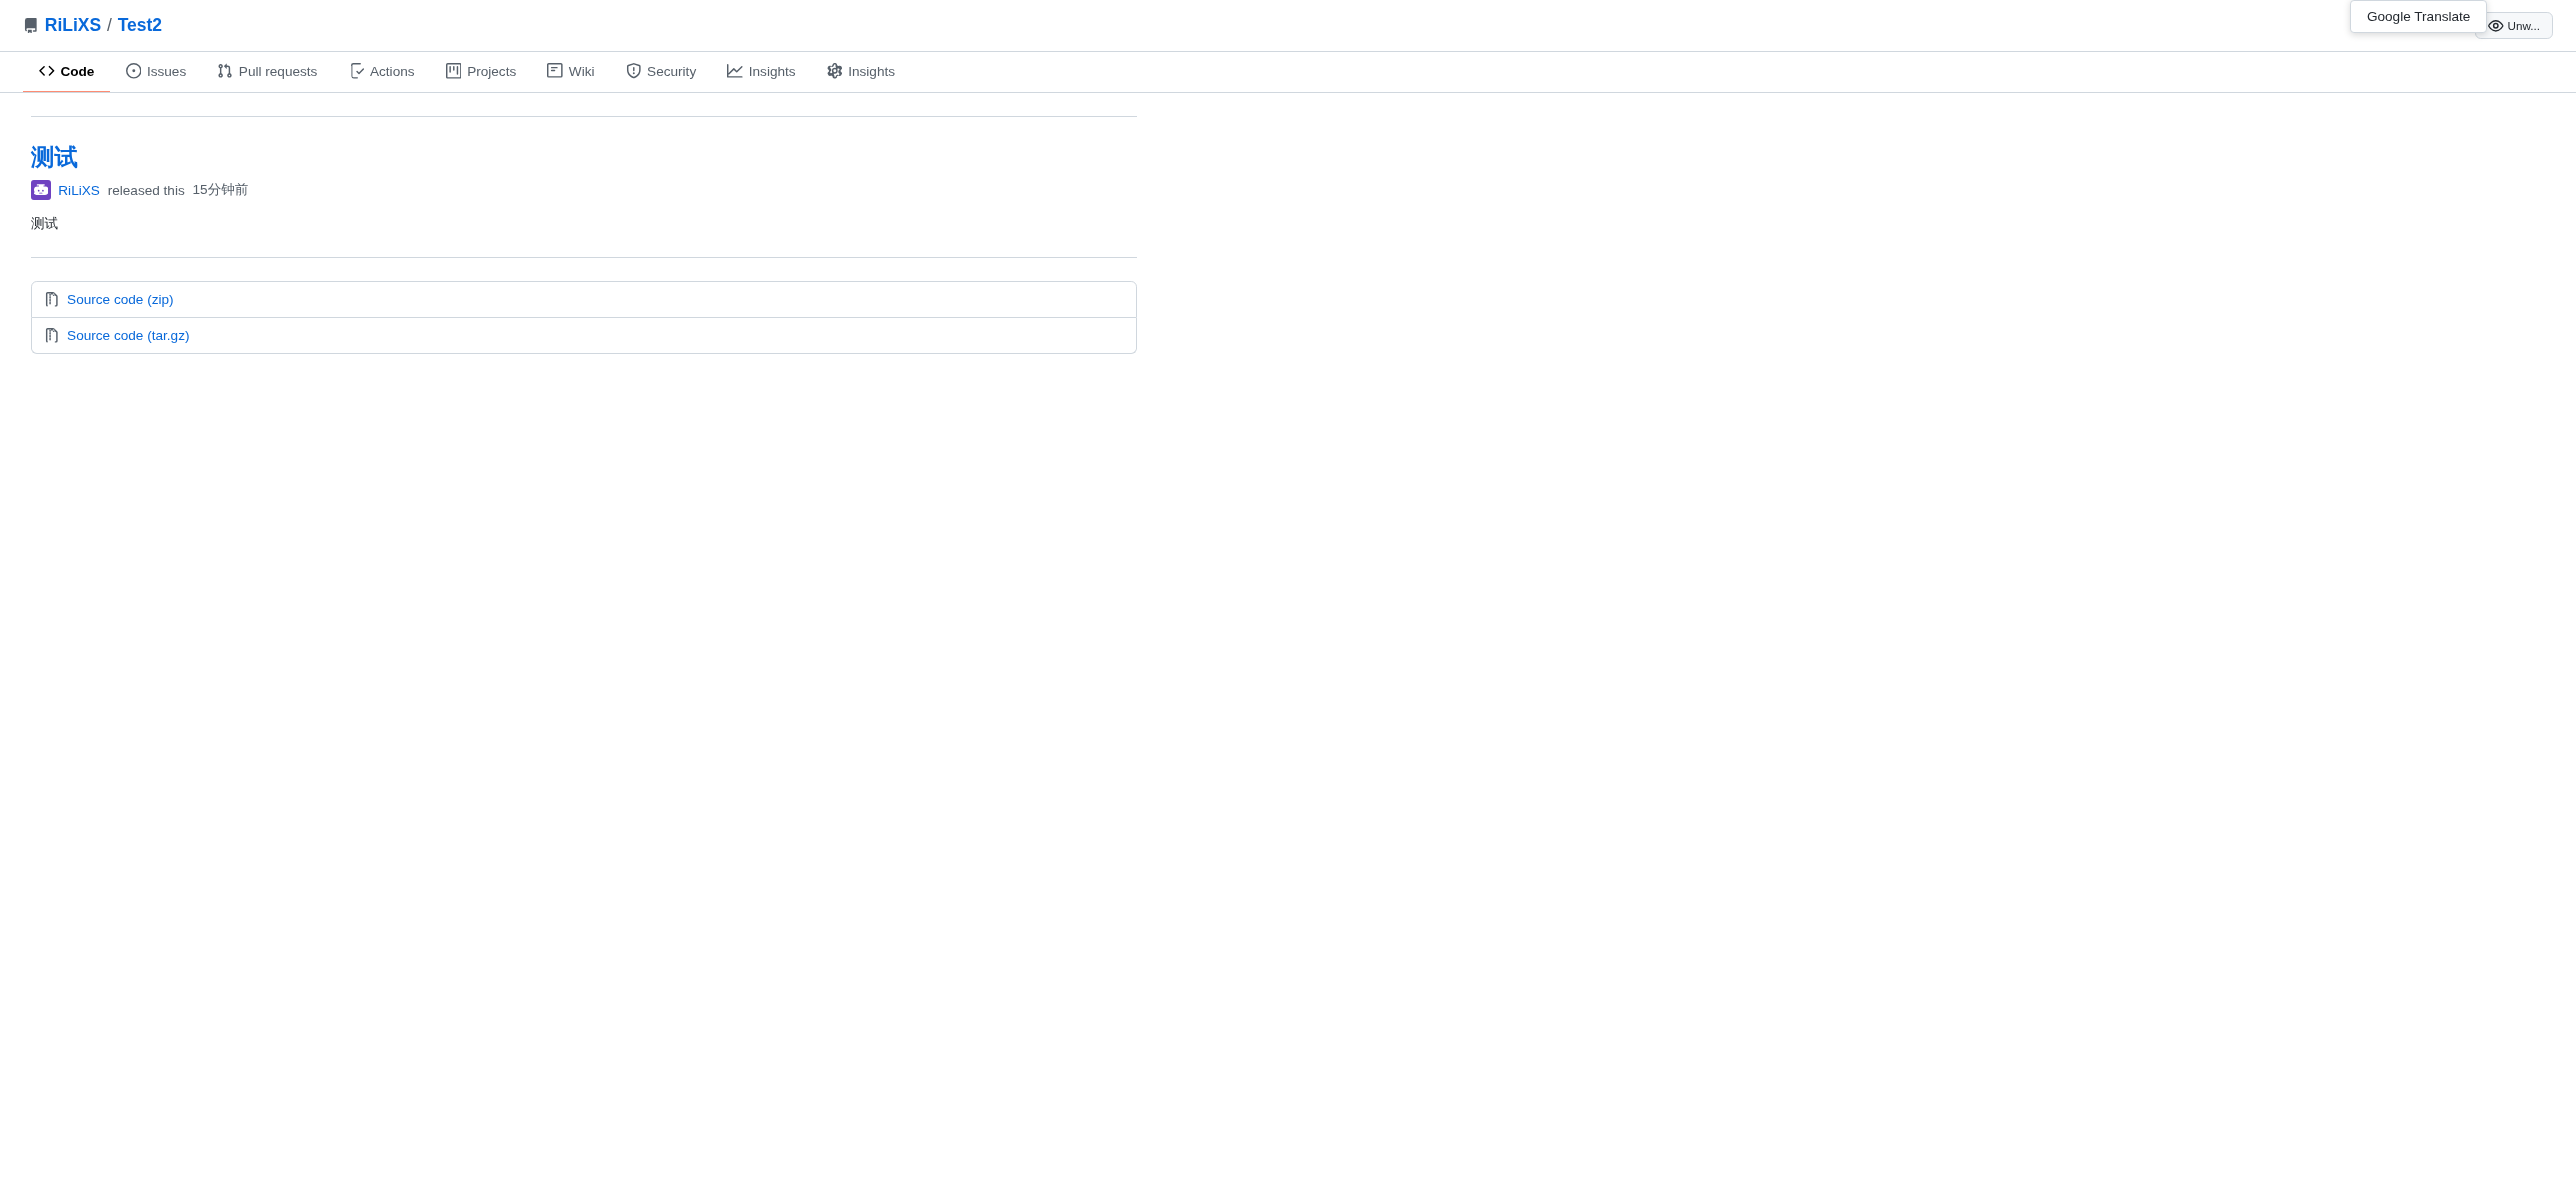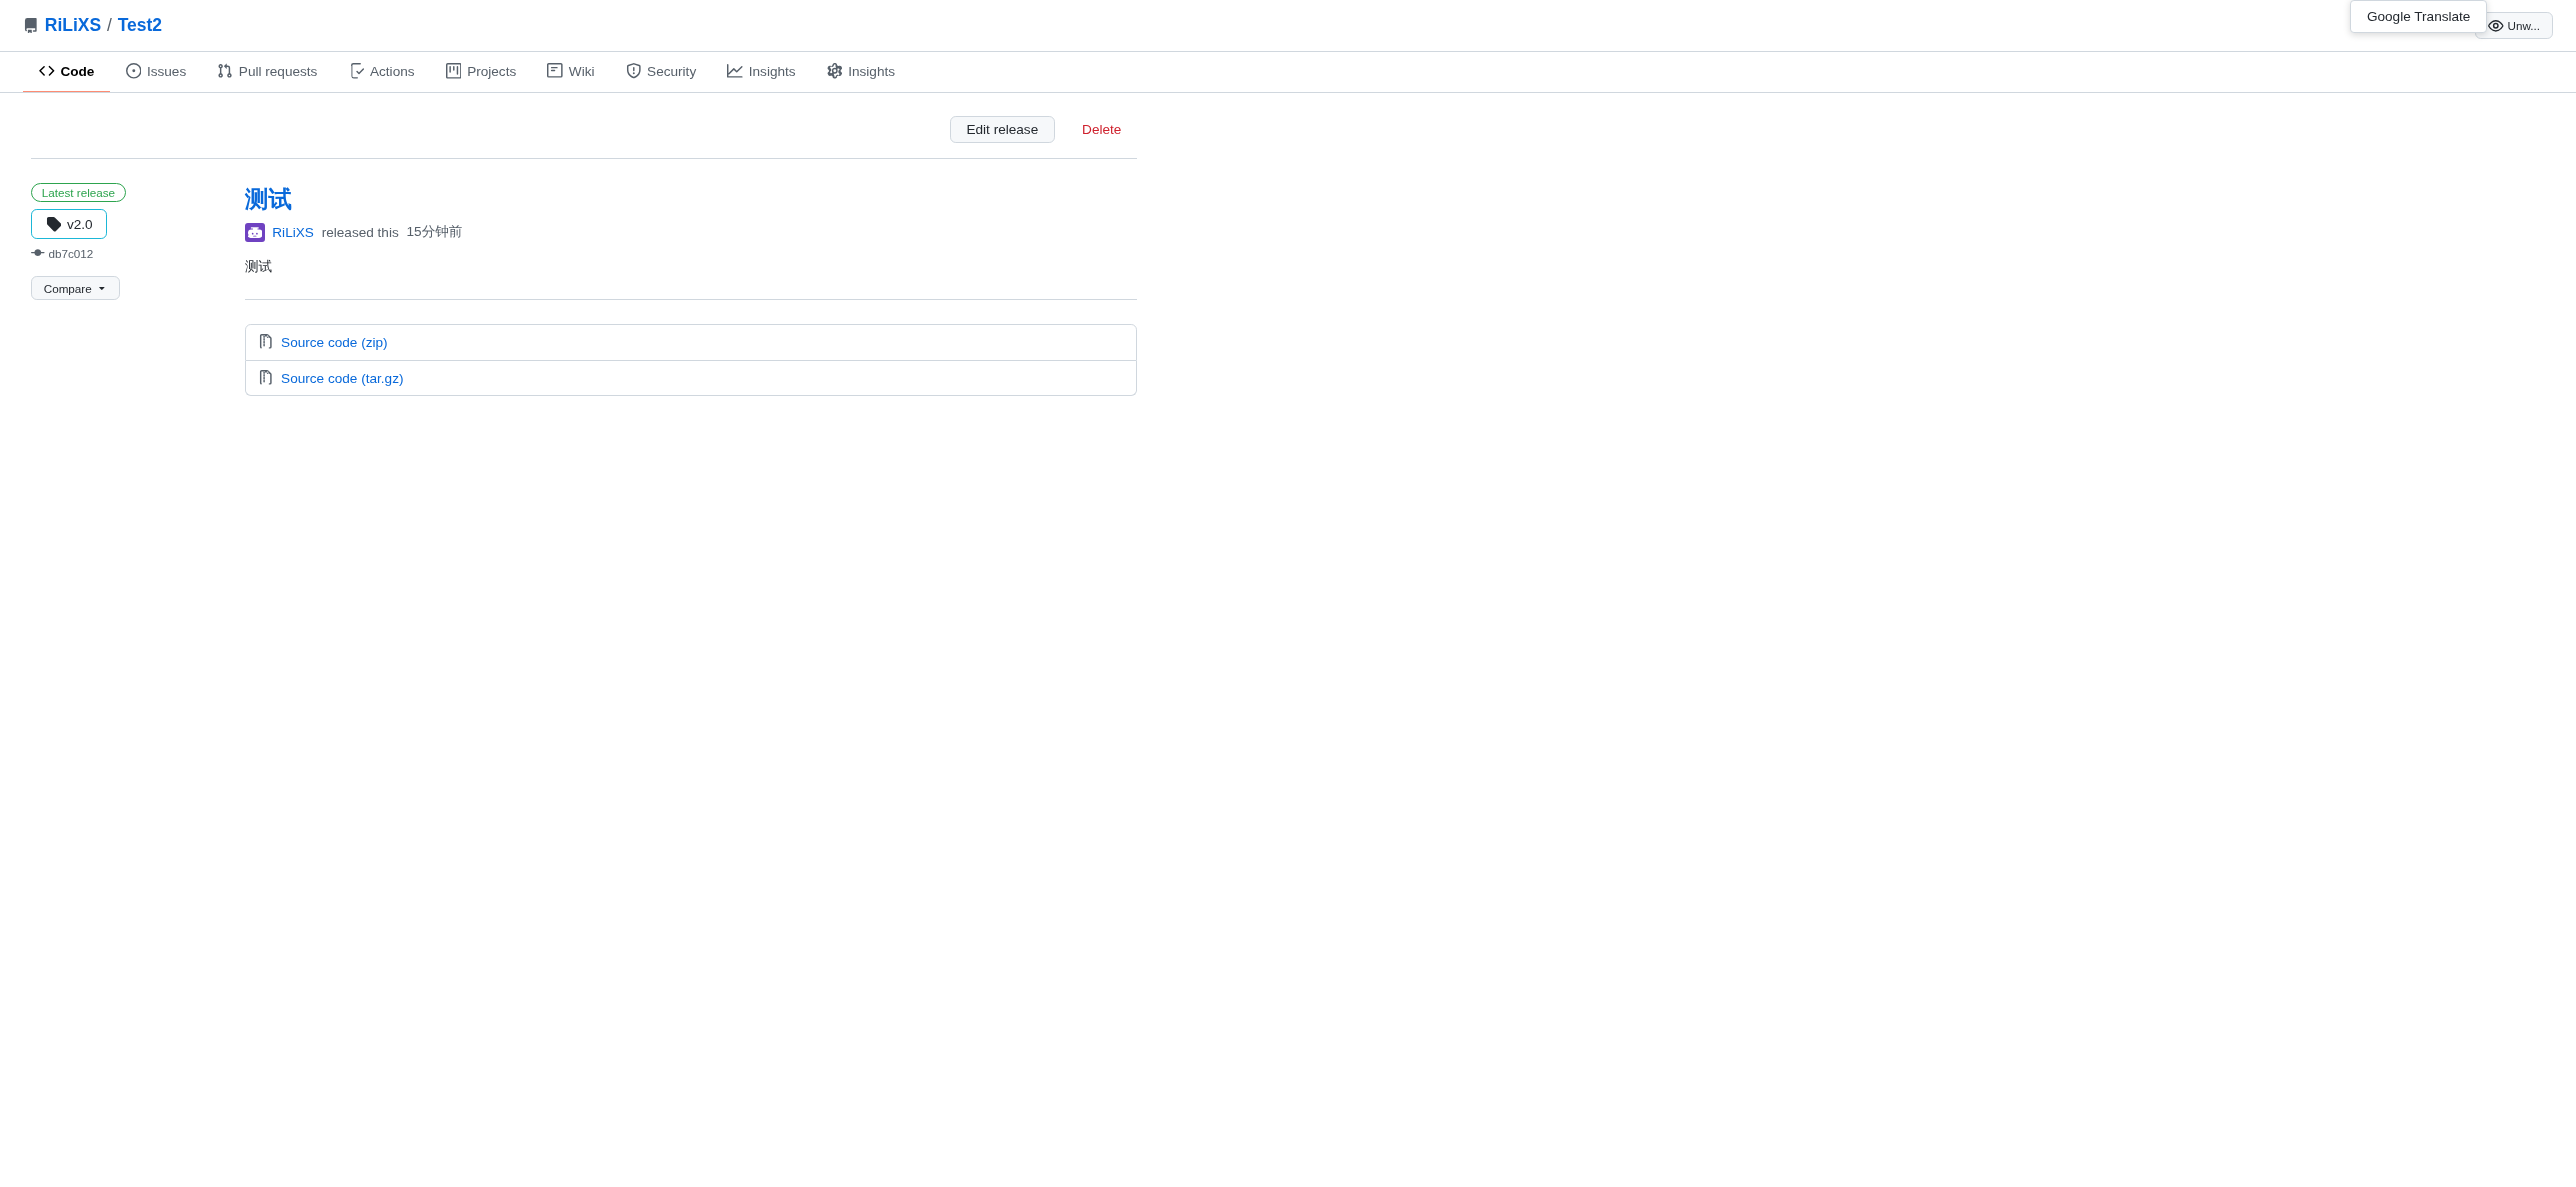--- a/index.html
+++ b/index.html
@@ -142,48 +142,23 @@
     <svg width="15.6" height="15.6" viewBox="0 0 16 16" fill="currentColor">
         <path d="M8 0a8.2 8.2 0 01.701.031C9.444.095 9.99.645 10.16 1.29l.288 1.107c.018.066.079.158.212.224.231.114.454.243.668.386.123.082.233.09.299.071l1.103-.303c.644-.176 1.392.021 1.82.63.27.385.506.792.704 1.218.315.675.111 1.422-.364 1.891l-.814.806c-.049.048-.098.147-.088.294.016.257.016.515 0 .772-.01.147.039.246.088.294l.814.806c.475.469.679 1.216.364 1.891a7.977 7.977 0 01-.704 1.217c-.428.61-1.176.807-1.82.63l-1.102-.302c-.067-.019-.177-.011-.3.071a5.909 5.909 0 01-.668.386c-.133.066-.194.158-.211.224l-.29 1.106c-.168.646-.715 1.196-1.458 1.26a8.006 8.006 0 01-1.402 0c-.743-.064-1.289-.614-1.458-1.26l-.289-1.106c-.018-.066-.079-.158-.212-.224a5.738 5.738 0 01-.668-.386c-.123-.082-.233-.09-.299-.071l-1.103.303c-.644.176-1.392-.021-1.82-.63a8.12 8.12 0 01-.704-1.218c-.315-.675-.111-1.422.363-1.891l.815-.806c.05-.048.098-.147.088-.294a6.214 6.214 0 010-.772c.01-.147-.038-.246-.088-.294l-.815-.806C.635 6.045.431 5.298.746 4.623a7.92 7.92 0 01.704-1.217c.428-.61 1.176-.807 1.82-.63l1.102.302c.067.019.177.011.3-.071.214-.143.436-.272.668-.386.133-.066.194-.158.211-.224l.29-1.106C6.099.645 6.645.095 7.388.031A8.223 8.223 0 018 0zm0 1.5a6.7 6.7 0 00-.572.025c-.09.008-.192.074-.217.171l-.29 1.106c-.086.328-.301.578-.563.71a4.239 4.239 0 00-.487.282c-.249.166-.514.235-.784.163l-1.103-.303c-.098-.026-.197.009-.249.082a6.48 6.48 0 00-.573.99c-.052.112-.02.235.063.312l.815.806c.24.237.355.576.33.915a4.728 4.728 0 000 .595c.026.339-.09.678-.33.915l-.815.806c-.082.077-.115.2-.063.312.165.366.356.713.573.99.052.073.151.108.249.082l1.103-.303c.27-.072.535-.003.784.163.152.101.31.194.487.282.262.132.477.382.563.71l.29 1.106c.025.097.127.163.217.171A6.6 6.6 0 008 14.5a6.6 6.6 0 00.572-.025c.09-.008.192-.074.217-.171l.29-1.106c.086-.328.301-.578.563-.71.177-.088.335-.181.488-.282.248-.166.513-.235.783-.163l1.103.303c.098.026.197-.009.249-.082a6.481 6.481 0 00.573-.99c.052-.112.02-.235-.063-.312l-.815-.806c-.24-.237-.356-.576-.33-.915a4.718 4.718 0 000-.595c-.026-.339.09-.678.33-.915l.815-.806c.082-.077.115-.2.063-.312a6.481 6.481 0 00-.573-.99c-.052-.073-.151-.108-.249-.082l-1.103.303c-.27.072-.535.003-.783-.163a4.324 4.324 0 00-.488-.282c-.262-.132-.477-.382-.563-.71l-.29-1.106C8.764 1.599 8.662 1.533 8.572 1.525A6.7 6.7 0 008 1.5zM8 5a3 3 0 110 6 3 3 0 010-6zm0 1.5a1.5 1.5 0 100 3 1.5 1.5 0 000-3z"></path>
       </svg>
     <span>Insights</span>
   </a>
 </nav>
 
 <div class="main">
 
 
-  <div class="action-bar">
-    <button class="edit-release-btn">Edit release</button>
-    <button class="delete-btn">Delete</button>
-  </div>
 
   <div class="release-container">
 
-    <div class="release-sidebar">
-      <span class="latest-release-badge">Latest release</span>
-      <div class="tag-box">
-        <svg width="15.6" height="15.6" viewBox="0 0 16 16" fill="currentColor">
-            <path d="M2.5 7.775V2.75a.25.25 0 01.25-.25h5.025a.25.25 0 01.177.073l6.25 6.25a.25.25 0 010 .354l-5.025 5.025a.25.25 0 01-.354 0l-6.25-6.25a.25.25 0 01-.073-.177zm-1.5 0V2.75C1 1.784 1.784 1 2.75 1h5.025c.464 0 .91.184 1.238.513l6.25 6.25a1.75 1.75 0 010 2.474l-5.026 5.026a1.75 1.75 0 01-2.474 0l-6.25-6.25A1.75 1.75 0 011 7.775zM6 5a1 1 0 100 2 1 1 0 000-2z"></path>
-          </svg>
-        <span>v2.0</span>
-      </div>
-      <div class="commit-ref">
-        <svg width="13.6" height="13.6" viewBox="0 0 16 16" fill="currentColor">
-            <path d="M10.5 7.75a2.5 2.5 0 11-5 0 2.5 2.5 0 015 0zm1.43.75a4.002 4.002 0 01-7.86 0H.75a.75.75 0 110-1.5h3.32a4.001 4.001 0 017.86 0h3.32a.75.75 0 110 1.5h-3.32z"></path>
-          </svg>
-        <span>db7c012</span>
-      </div>
-      <button class="compare-btn">
-        <span>Compare</span>
-        <svg width="11.7" height="11.7" viewBox="0 0 16 16" fill="currentColor">
-            <path d="M4.427 7.427l3.396 3.396a.25.25 0 00.354 0l3.396-3.396A.25.25 0 0011.396 7H4.604a.25.25 0 00-.177.427z"></path>
-          </svg>
-      </button>
-    </div>
 
     <div class="release-main">
       <div class="release-title">测试</div>
       <div class="release-meta">
         <span class="bot-icon">
           <svg width="13.6" height="13.6" viewBox="0 0 16 16" fill="white">
               <path d="M0 8a4 4 0 014-4h1.5a.5.5 0 000-1H4a.75.75 0 010-1.5h8A.75.75 0 0112 3h-.5a.5.5 0 000 1H13a4 4 0 014 4v2a4 4 0 01-4 4H3a4 4 0 01-3-1.354V13a.75.75 0 010-1.5h.5V10A4 4 0 010 8zm6.5 4.5h3a.5.5 0 000-1h-3a.5.5 0 000 1zM5.5 10a1 1 0 100-2 1 1 0 000 2zm5 0a1 1 0 100-2 1 1 0 000 2z"></path>
             </svg>
         </span>
         <span class="author">RiLiXS</span>

